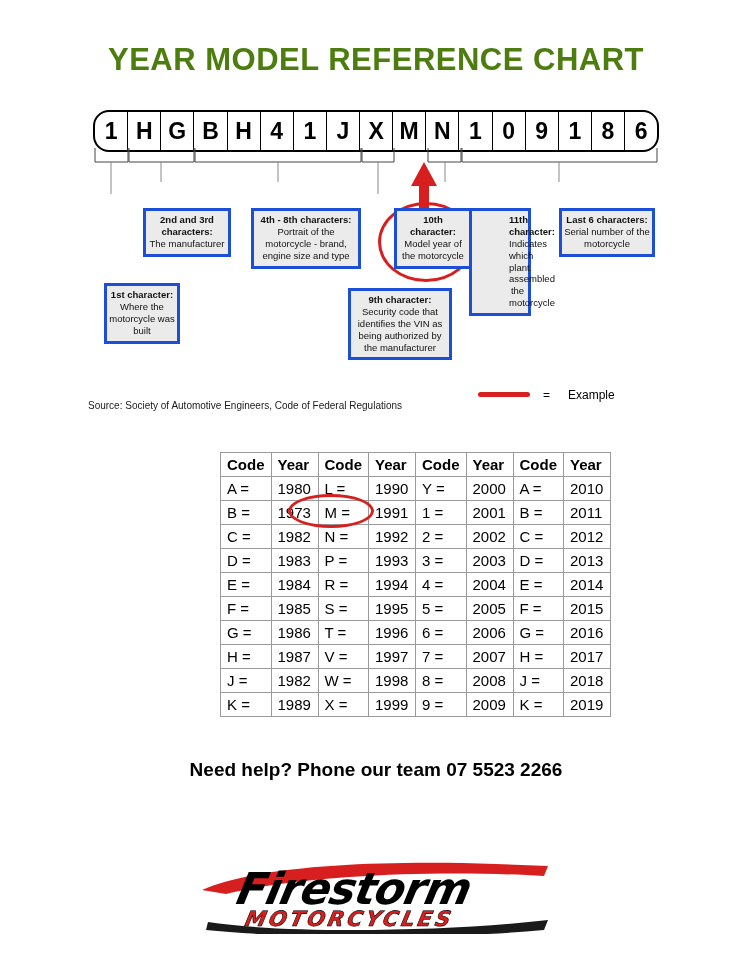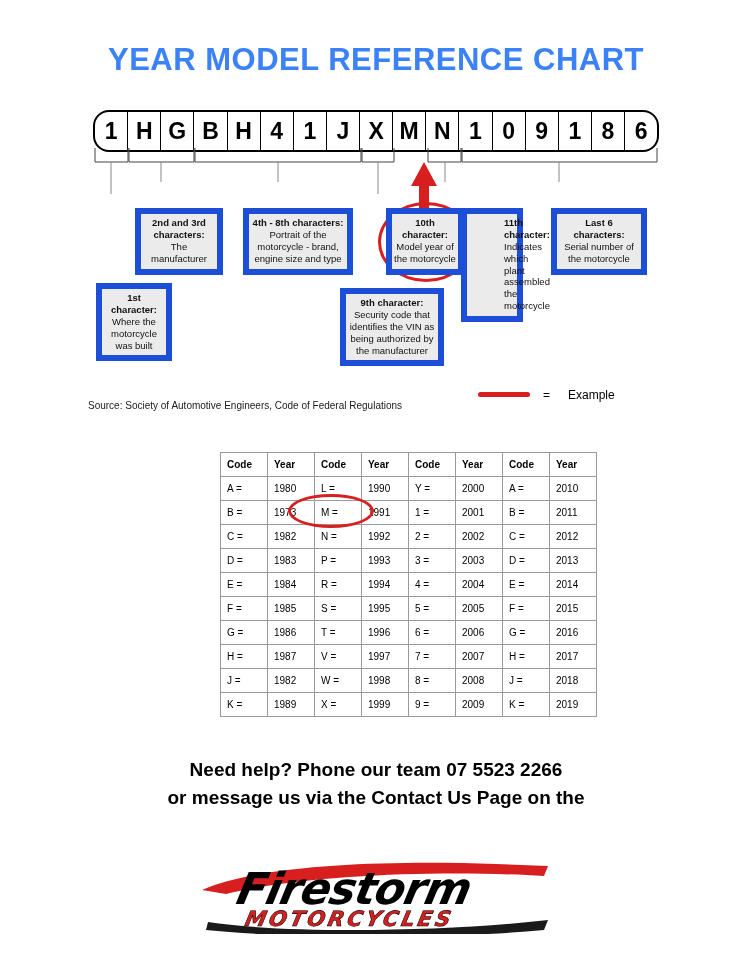--- a/index.html
+++ b/index.html
@@ -16,21 +16,21 @@
     overflow: hidden;
   }
 
   
   .title {
     text-align: center;
     font-size: 31px;
     font-weight: bold;
     letter-spacing: 0.5px;
     margin-top: 42px;
-    color: #3b82f6;
+    color: #4d7c0f;
   }
 
   
   .vin-wrap {
     margin: 32px auto 0 auto;
     width: 566px;
     position: relative;
   }
   .vin-capsule {
     border: 2px solid #000;
@@ -61,27 +61,28 @@
     top: 38px;
     width: 566px;
     height: 46px;
     pointer-events: none;
   }
 
   
   .callout {
     position: absolute;
     background: #ebebeb;
-    border: 6px solid #1d4ed8;
+    border: 3px solid #1d4ed8;
     font-size: 9.5px;
     line-height: 1.25;
     text-align: center;
     padding: 3px 2px 4px 2px;
     box-sizing: border-box;
     color: #111;
+    margin-left: 8px;
   }
   .callout .hdr { font-weight: bold; display: block; }
 
   
   .red-ellipse {
     position: absolute;
     border: 3px solid #d81f1f;
     border-radius: 50%;
     box-sizing: border-box;
   }
@@ -117,21 +118,21 @@
   }
 
   
   .code-table-wrap {
     position: absolute;
     left: 220px;
     top: 452px;
   }
   table.code-table {
     border-collapse: collapse;
-    font-size: 10px;
+    font-size: 15px;
   }
   table.code-table th,
   table.code-table td {
     border: 1px solid #9a9a9a;
     padding: 3px 6px;
     text-align: left;
     height: 17px;
     background: #fff;
     white-space: nowrap;
   }
@@ -390,21 +391,20 @@
         <td class="year">2019</td>
       </tr>
     </tbody>
   </table>
 </div>
 
 <div class="red-ellipse" style="left:288px; top:494px; width:86px; height:34px;"></div>
 
 <div class="footer-text">
   <div>Need help?  Phone our team 07 5523 2266</div>
-  <div>or message us via the Contact Us Page on the</div>
 </div>
 
 <div class="logo">
   <svg viewBox="0 0 360 74" width="360" height="74" xmlns="http://www.w3.org/2000/svg">
 
     <path d="M6,30 C60,6 180,0 300,4 L352,6 L348,16 C250,10 110,14 30,34 Z" fill="#d81f1f"></path>
     <path d="M12,62 C90,74 250,72 352,60 L348,70 C240,80 90,78 10,70 Z" fill="#1a1a1a"></path>
     <g transform="skewX(-12)">
       <text x="48" y="44" class="logo-word1">Firestorm</text>
     </g>

